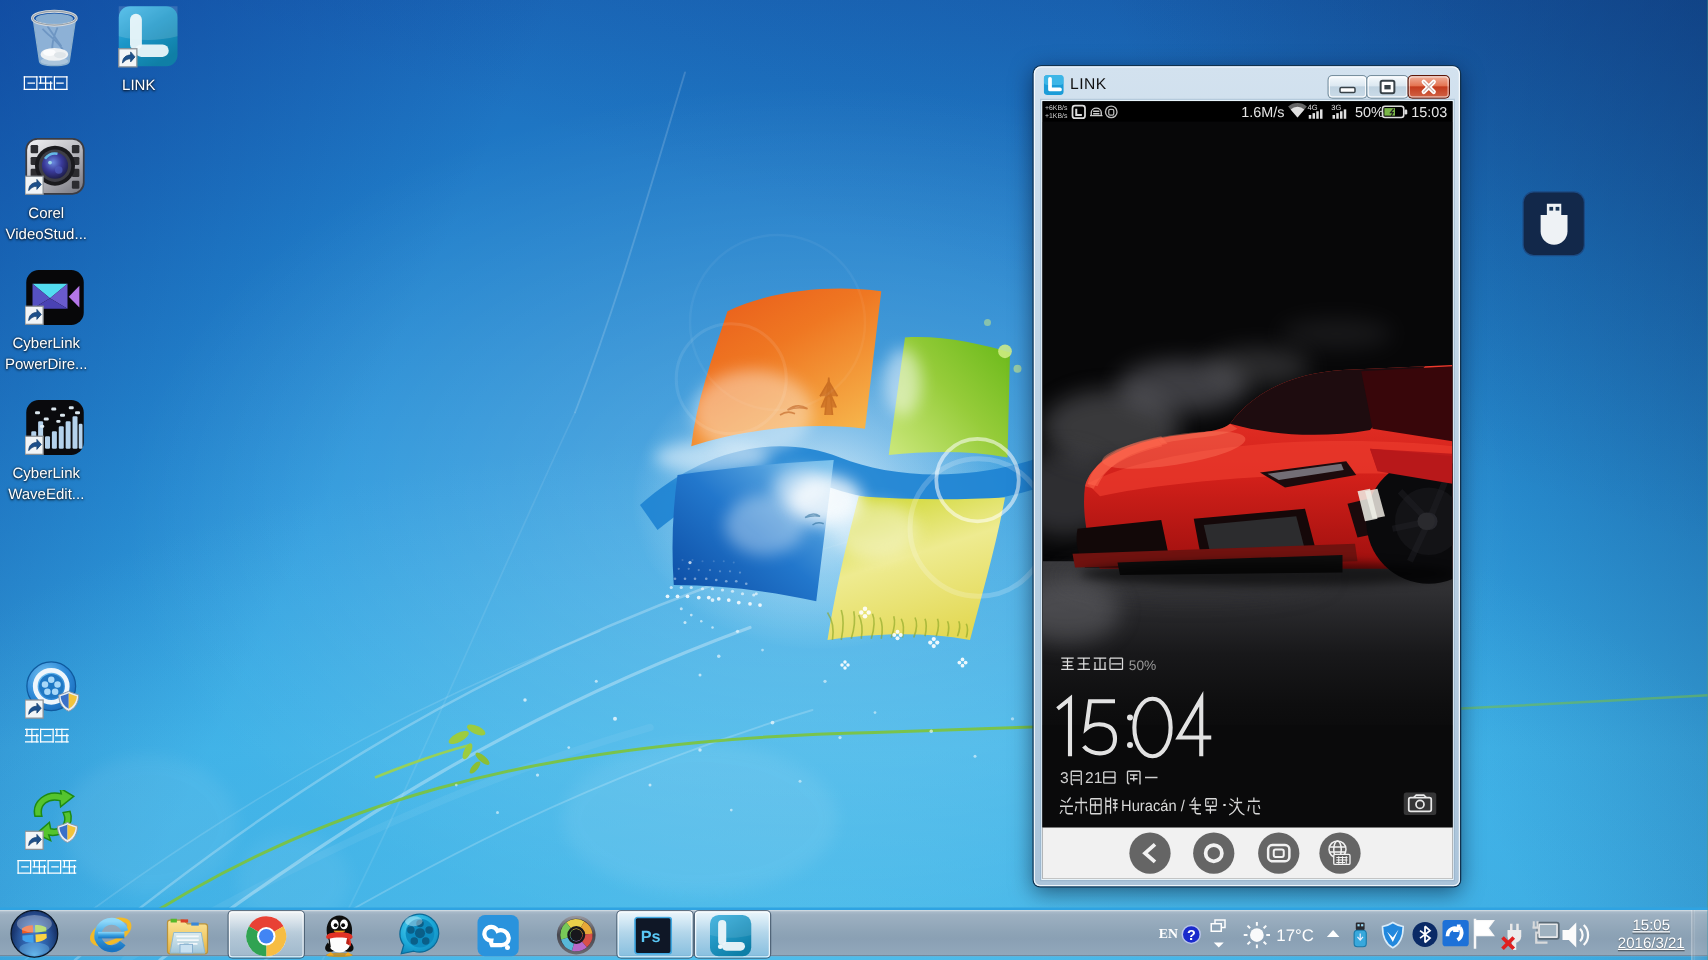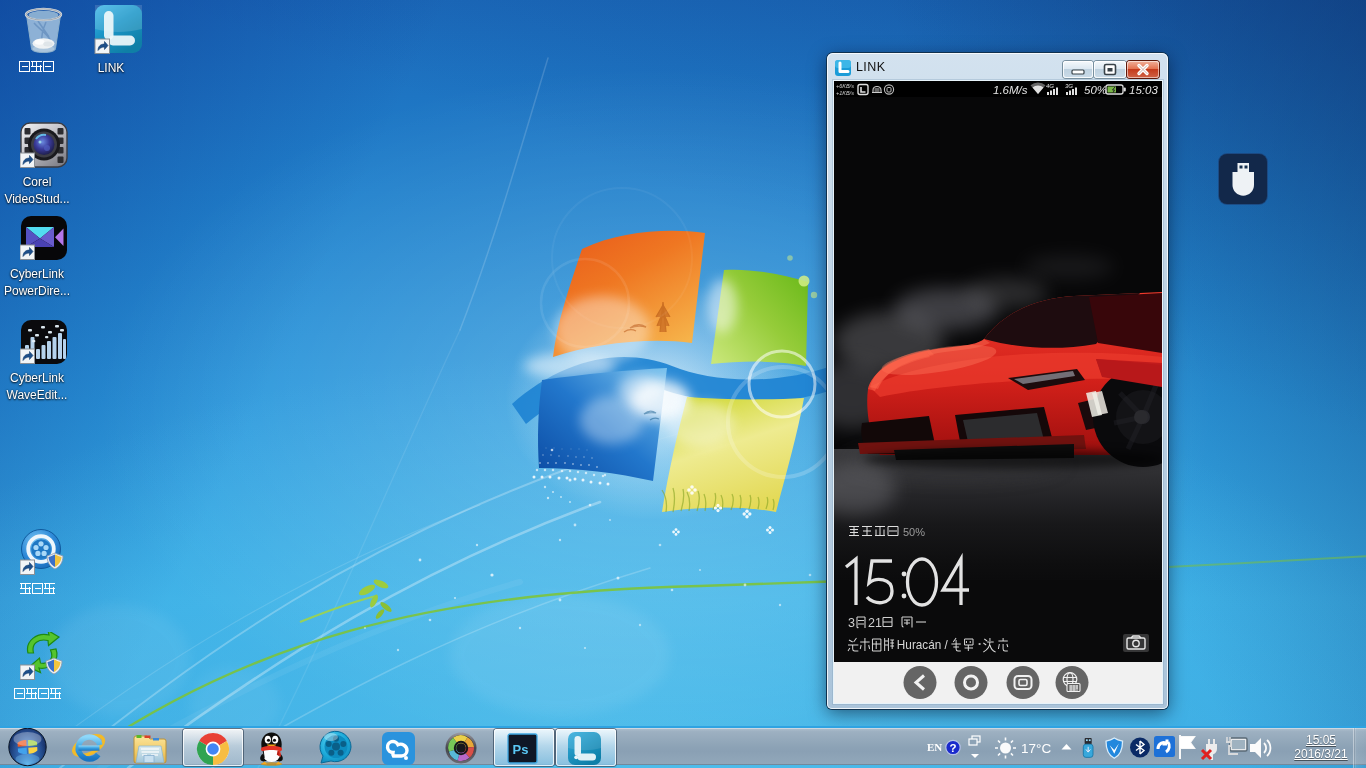--- a/index.html
+++ b/index.html
@@ -34,21 +34,21 @@
 background:linear-gradient(180deg,#d3e2ef,#bdd2e4 40%,#abc4da);
 box-shadow:0 0 0 1px #10314e, inset 0 0 0 1px rgba(255,255,255,.8), 0 4px 18px rgba(0,10,30,.55);}
 #titlebar{position:absolute;left:0;top:0;right:0;height:28px;}
 #wicon{position:absolute;left:8px;top:7px;width:16px;height:16px;}
 #wtitle{position:absolute;left:29px;top:7px;font-size:12.5px;color:#111;letter-spacing:.4px;}
 .wbtn{position:absolute;top:8px;height:17px;border-radius:3px;}
 #bmin{left:236px;width:30px;background:linear-gradient(180deg,#f5f9fc,#dce8f1 45%,#bfd2e0 50%,#cadbe8);box-shadow:0 0 0 1px #78909f, inset 0 0 0 1px rgba(255,255,255,.85);}
 #bmax{left:267px;width:32px;background:linear-gradient(180deg,#f5f9fc,#dce8f1 45%,#bfd2e0 50%,#cadbe8);box-shadow:0 0 0 1px #78909f, inset 0 0 0 1px rgba(255,255,255,.85);}
 #bclo{left:300px;width:32px;background:linear-gradient(180deg,#f0b09b,#e47452 45%,#c43b1d 50%,#d06347);box-shadow:0 0 0 1px #5e1708, inset 0 0 0 1px rgba(255,255,255,.55);}
 #phone{position:absolute;left:7px;top:28px;width:328px;height:622px;background:#000;box-shadow:0 0 0 1px rgba(235,246,252,.95),0 0 0 2px rgba(130,160,185,.35);}
-#sbar{position:absolute;left:0;top:0;width:328px;height:16px;background:#000;color:#e8e8e8;font-style:italic;}
+#sbar{position:absolute;left:0;top:0;width:328px;height:16px;background:#000;color:#e8e8e8;}
 #pscreen{position:absolute;left:0;top:16px;width:328px;height:565px;background:#000;overflow:hidden;}
 #ptool{position:absolute;left:0;top:581px;width:328px;height:41px;background:#f1f1f1;}
 
 #taskbar{position:absolute;left:0;top:728px;width:1366px;height:37px;
 background:linear-gradient(180deg,#b0c1cf 0%,#9db0c1 10%,#8da3b6 50%,#8aa0b4 62%,#92a8bb 100%);
 box-shadow:inset 0 1px 0 rgba(255,255,255,.38), inset 0 -1px 0 rgba(70,90,110,.4);}
 #taskbar:before{content:"";position:absolute;left:0;top:-2px;width:1366px;height:2px;background:#2fa3e2;}
 .tkbox{position:absolute;top:1px;width:60px;height:37px;border-radius:3px;}
 .sel1{background:linear-gradient(180deg,rgba(255,255,255,.85),rgba(215,232,243,.6) 45%,rgba(170,198,218,.55));box-shadow:0 0 0 1px rgba(60,80,100,.75), inset 0 0 0 1px rgba(255,255,255,.8);}
 .sel2{background:linear-gradient(180deg,rgba(240,250,255,.95),rgba(190,228,248,.8) 45%,rgba(130,198,235,.75));box-shadow:0 0 0 1px rgba(60,80,100,.75), inset 0 0 0 1px rgba(255,255,255,.8);}
@@ -332,21 +332,21 @@
         </defs>
   <rect x="1" y="1" width="47" height="48" rx="9" fill="url(#glk)"></rect>
   <path d="M10,1 h38 v24 c-16,4 -32,4 -47,0 v-24 Z" fill="#fff" opacity=".14"></path>
   <rect x="10" y="7" width="9.5" height="29" rx="4.7" fill="#eef7fa" opacity=".93"></rect>
   <rect x="14" y="31.5" width="27" height="10" rx="5" fill="#eef7fa" opacity=".93"></rect>
   <circle cx="12.8" cy="37.5" r="2.7" fill="#eef7fa"></circle>
   <use href="#scut" x="1" y="35"></use>
  </svg>
  <div class="lbl">LINK</div>
 </div>
-<div class="dico" style="left:-1px;top:122px">
+<div class="dico" style="left:-1px;top:110px">
  <svg width="48" height="47" viewBox="0 0 48 47" style="margin-left:14px">
   <defs>
           <linearGradient id="gcr" x1="0" y1="0" x2=".8" y2="1">
    <stop offset="0" stop-color="#f4f4f6"></stop>
             <stop offset=".5" stop-color="#c0c0c6"></stop>
             <stop offset="1" stop-color="#808088"></stop>
           </linearGradient>
   <radialGradient id="glens" cx=".42" cy=".38" r=".75">
    <stop offset="0" stop-color="#6a8ae0"></stop>
             <stop offset=".45" stop-color="#3a3a9a"></stop>

